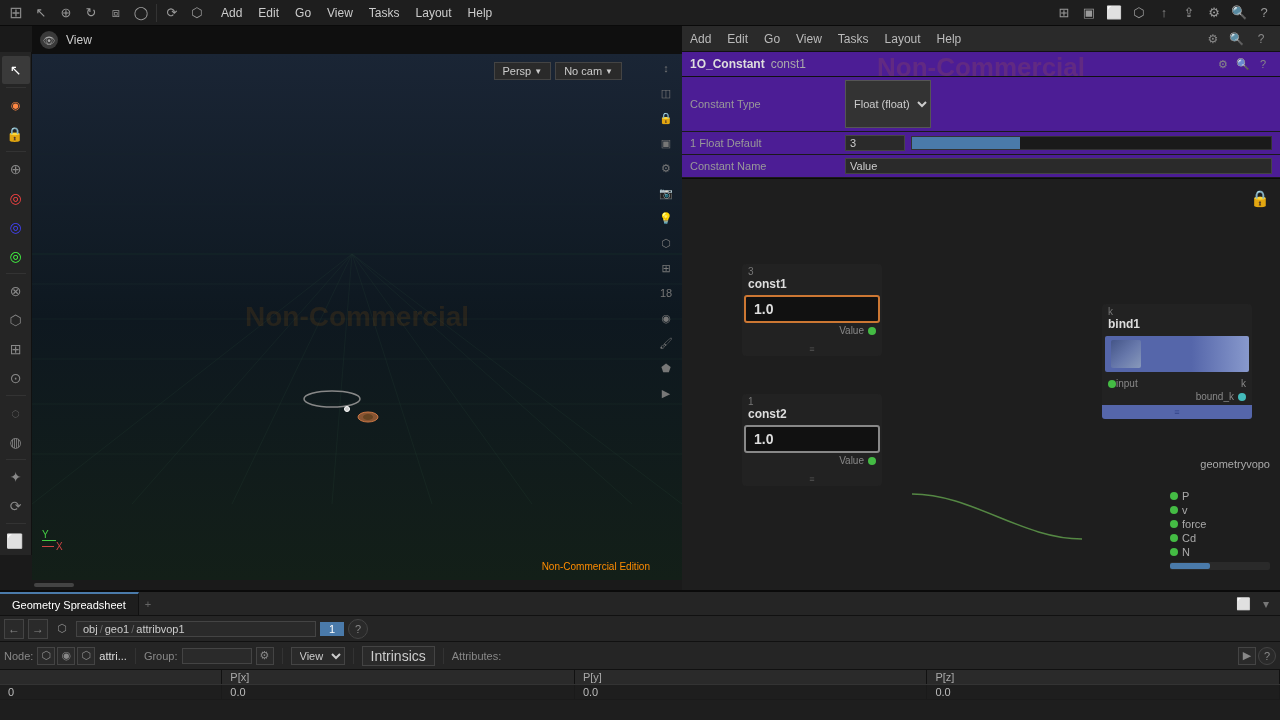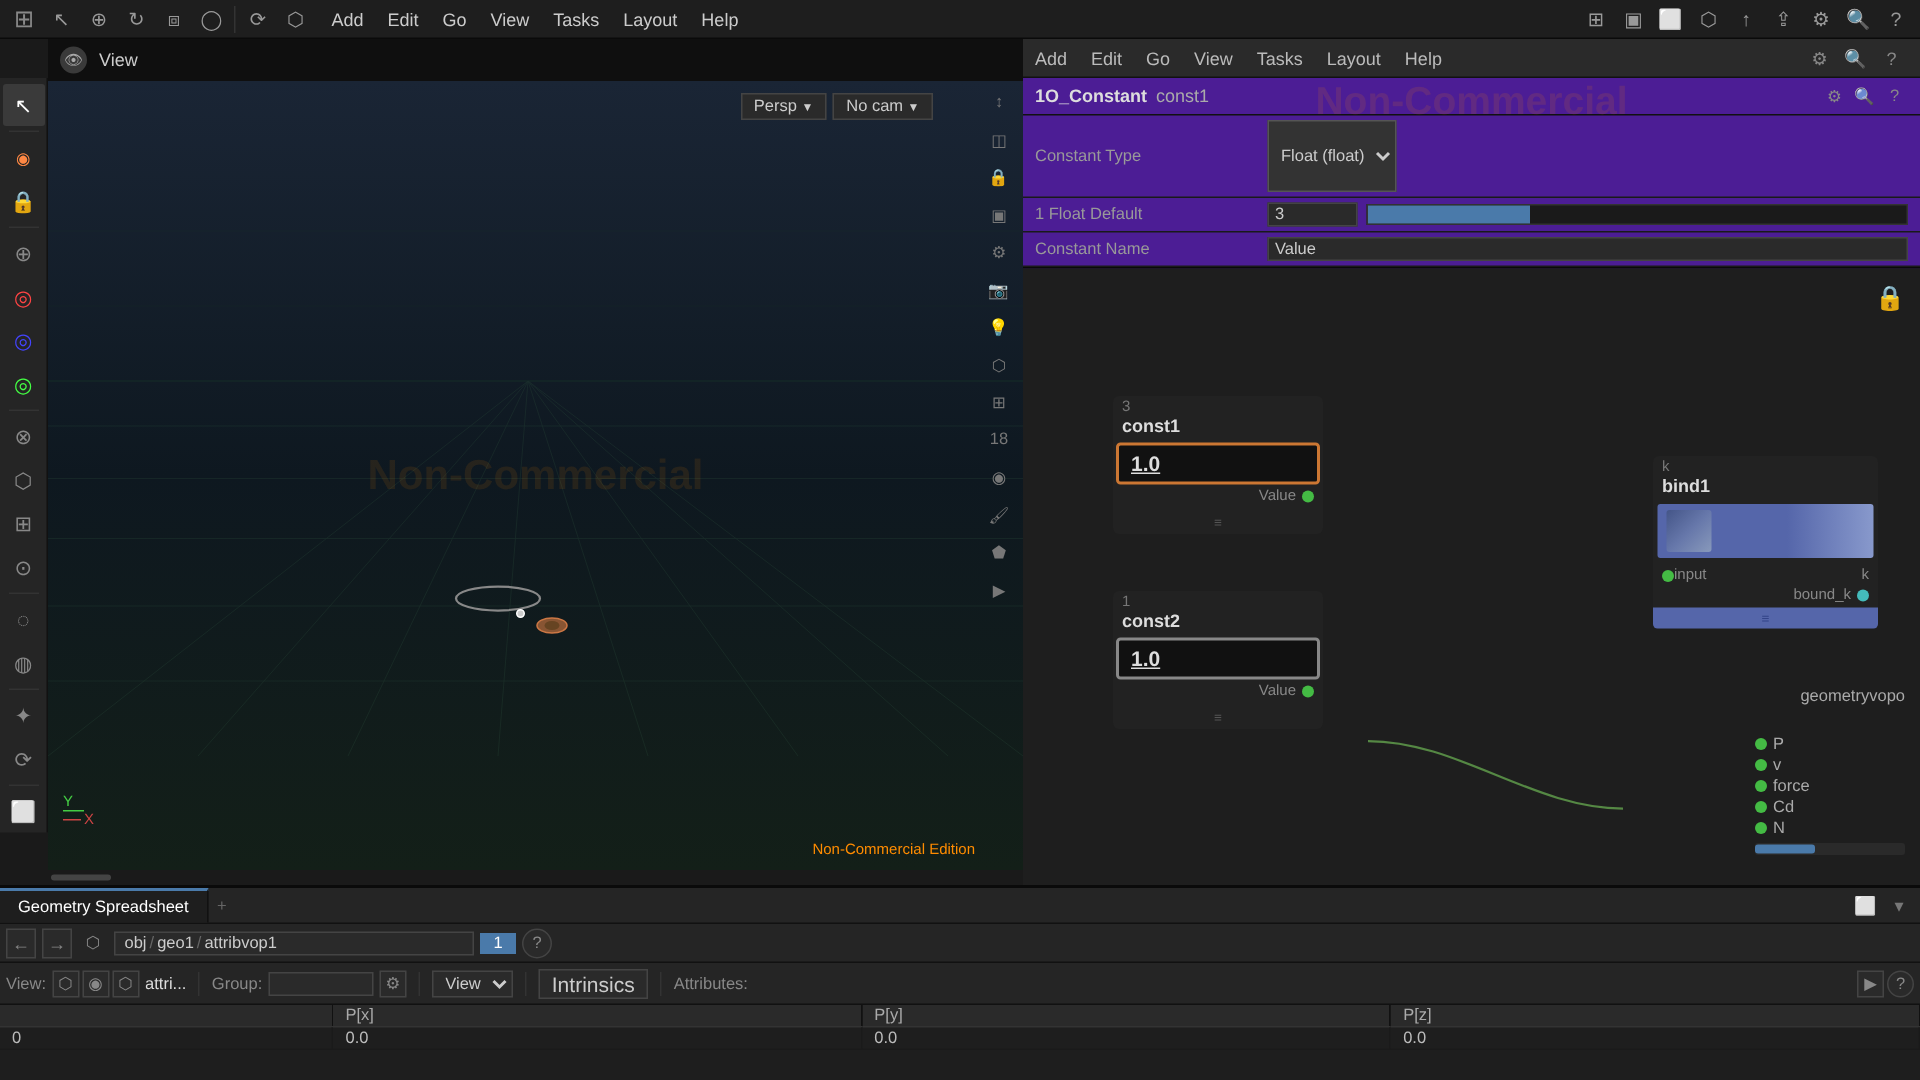--- a/index.html
+++ b/index.html
@@ -70,21 +70,21 @@
     .rvp-canvas { flex: 1; position: relative; overflow: hidden; background: #1e1e1e; }
 
     
     .vex-node { position: absolute; background: #222; border-radius: 4px; min-width: 140px; }
     .vex-node-header { padding: 2px 6px; }
     .vex-node-num { font-size: 10px; color: #777; }
     .vex-node-name-text { font-size: 12px; color: #ddd; font-weight: 600; }
     .vex-node-body { padding: 2px; }
     .vex-node-display { border: 2px solid #888; border-radius: 3px; padding: 4px 8px; background: #111; display: flex; align-items: center; justify-content: space-between; }
     .vex-node-display.sel { border-color: #cc7733; }
-    .vex-node-val { font-size: 14px; color: #ddd; font-weight: bold; text-decoration: underline; }
+    .vex-node-val { font-size: 14px; color: #ddd; font-weight: bold; }
     .vex-port-row { display: flex; align-items: center; padding: 2px 4px; }
     .vex-port-lbl { font-size: 10px; color: #888; margin-left: auto; margin-right: 4px; }
     .vex-port-dot { width: 8px; height: 8px; border-radius: 50%; }
     .vex-port-dot.g { background: #44bb44; }
     .vex-node-bottom { text-align: center; padding: 2px; }
     .vex-node-dots { color: #555; font-size: 9px; }
 
     
     .bind1-node { position: absolute; background: #222; border-radius: 4px; width: 150px; }
     .bind1-header { padding: 2px 6px; }
@@ -492,21 +492,21 @@
         <span class="bss-path-sep">/</span>
         <span>geo1</span>
         <span class="bss-path-sep">/</span>
         <span>attribvop1</span>
       </div>
       <div class="bss-num">1</div>
       <div class="bss-help">?</div>
     </div>
 
     <div class="bss-noderow">
-      <span class="bss-nodelbl">View:</span>
+      <span class="bss-nodelbl">Node:</span>
       <div class="bss-nodeiconrow">
         <div class="bss-nodeicon">⬡</div>
         <div class="bss-nodeicon">◉</div>
         <div class="bss-nodeicon">⬡</div>
       </div>
       <span class="bss-nodesel">attri...</span>
       <div style="width:1px; height:16px; background:#333; margin:0 4px;"></div>
       <span class="bss-grplbl">Group:</span>
       <input class="bss-grpinput" type="text" placeholder="" style="">
       <div class="bss-grpbtn">⚙</div>

